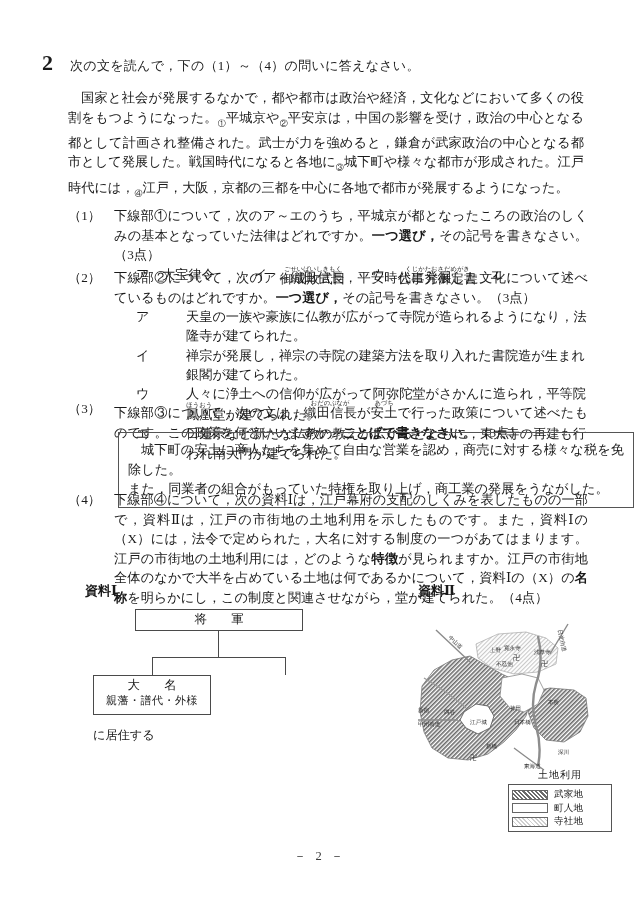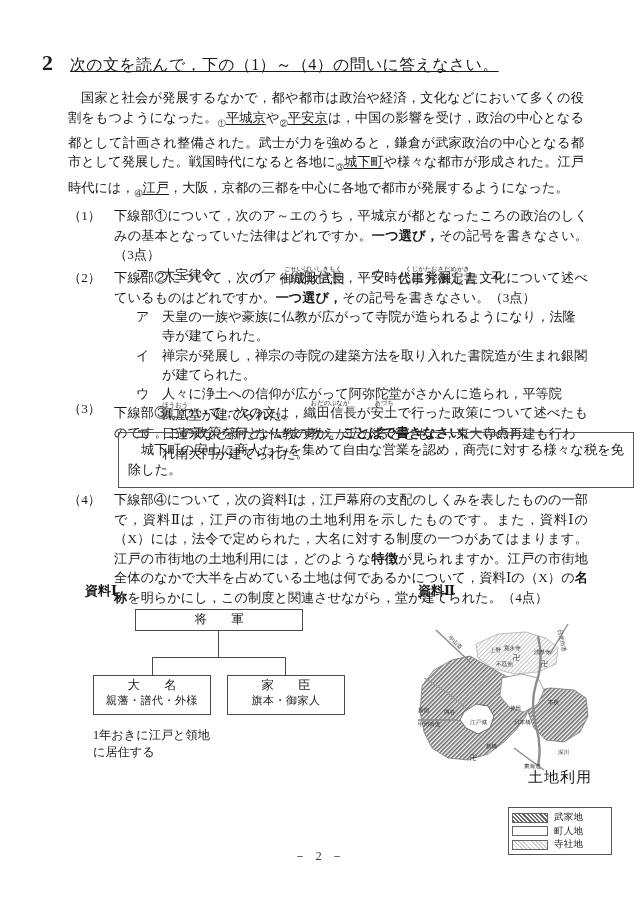--- a/index.html
+++ b/index.html
@@ -32,39 +32,37 @@
     align-items: baseline;
   }
   .qnum {
     font-size: 22px;
     font-weight: bold;
     line-height: 1;
     width: 28px;
     flex: none;
   }
   .qnum-text {
-    font-size: 16px;
+    font-size: 13px;
     letter-spacing: 0.3px;
-    text-decoration: underline;
   }
 
   
   .intro {
     position: absolute;
     left: 68px;
     top: 88px;
     width: 516px;
     font-size: 13.2px;
     line-height: 19.6px;
     text-align: justify;
     text-justify: inter-character;
     text-indent: 13px;
   }
   .u {
-    text-decoration: underline;
     text-underline-offset: 1.5px;
   }
   .cn {
     font-size: 8px;
     vertical-align: sub;
     letter-spacing: 0;
   }
 
   
   .q {
@@ -112,21 +110,21 @@
   .choice-inline .ci:last-child { width: auto; }
   .ck { width: 26px; flex: none; }
 
   .choice-block {
     display: flex;
     margin-left: 22px;
     font-size: 13.2px;
     line-height: 19.3px;
   }
   .choice-block .ck { width: 26px; flex: none; }
-  .choice-block .ctext { flex: 1; }
+  .choice-block .ctext { flex: 1; margin-left: 24px; }
 
   
   .boxed {
     position: absolute;
     left: 118px;
     top: 432px;
     width: 516px;
     border: 1px solid #ararar;
     border: 1px solid #555;
     box-sizing: border-box;
@@ -204,22 +202,22 @@
   
   #legend {
     position: absolute;
     left: 508px;
     top: 768px;
     width: 104px;
     font-size: 10.5px;
   }
   #legend .lg-title {
     text-align: center;
-    font-size: 15px;
-    margin-bottom: 20px;
+    font-size: 10px;
+    margin-bottom: 2px;
     letter-spacing: 1px;
   }
   .lg-box {
     border: 1px solid #555;
     padding: 2px 3px;
     box-sizing: border-box;
   }
   .lg-row {
     display: flex;
     align-items: center;
@@ -338,20 +336,21 @@
 
   <div class="q" style="top:399px;">
     <div class="q-label">（3）</div>
     <div class="q-body first">
       <span>下線部③について，次の文は，</span><ruby>織田信長<rt>おだのぶなが</rt></ruby><span>が</span><ruby>安土<rt>あづち</rt></ruby><span>で行った政策について述べたものです。この政策を何といいますか。</span><span class="b">ことばで書きなさい。</span><span>（3点）</span>
     </div>
   </div>
 
   <div class="boxed">
     <p class="first">城下町の安土に商人たちを集めて自由な営業を認め，商売に対する様々な税を免除した。</p>
+    <p>また，同業者の組合がもっていた特権を取り上げ，商工業の発展をうながした。</p>
   </div>
 
   <div class="q" style="top:490px;">
     <div class="q-label">（4）</div>
     <div class="q-body first">
       <span>下線部④について，次の資料Ⅰは，江戸幕府の支配のしくみを表したものの一部で，資料Ⅱは，江戸の市街地の土地利用を示したものです。また，資料Ⅰの（X）には，法令で定められた，大名に対する制度の一つがあてはまります。江戸の市街地の土地利用には，どのような</span><span class="b">特徴</span><span>が見られますか。江戸の市街地全体のなかで大半を占めている土地は何であるかについて，資料Ⅰの（X）の</span><span class="b">名称</span><span>を明らかにし，この制度と関連させながら，堂が建てられた。（4点）</span>
     </div>
   </div>
 
   <div id="shiryo1">
@@ -362,27 +361,22 @@
       <div class="line" id="l-v2"></div>
       <div class="line" id="l-v3"></div>
 
       <div class="dbox" id="box-daimyo">
         <div class="t1">大　名</div>
         <div class="t2">親藩・譜代・外様</div>
       </div>
       <div class="dbox" id="box-shogun">
         <div class="t1">将　軍</div>
       </div>
-      <div class="dbox" id="box-kashin">
-        <div class="t1">家　臣</div>
-        <div class="t2">旗本・御家人</div>
-      </div>
     </div>
     <div class="dnote">
-      <div>1年おきに江戸と領地</div>
       <div>に居住する</div>
     </div>
   </div>
 
   <div id="shiryo2">
     <div class="material-title">資料Ⅱ</div>
     <div class="mapwrap">
       <svg width="180" height="168" viewBox="0 0 180 168" xmlns="http://www.w3.org/2000/svg">
         <defs>
           <pattern id="hatchBuke" width="3" height="3" patternUnits="userSpaceOnUse" patternTransform="rotate(45)">

